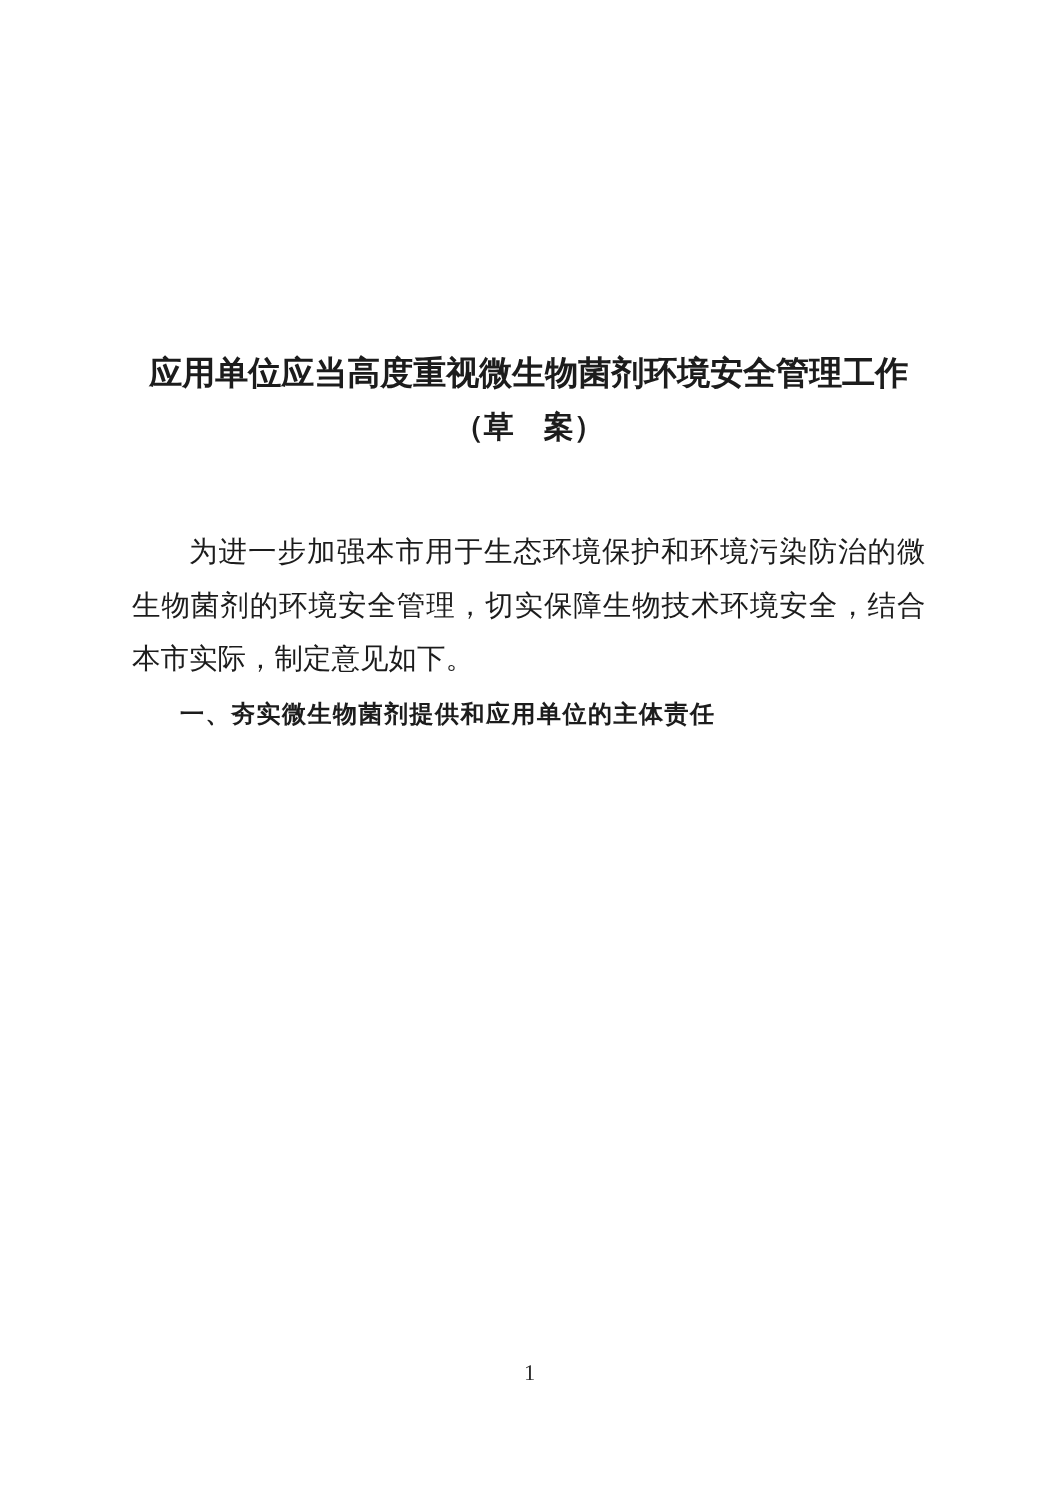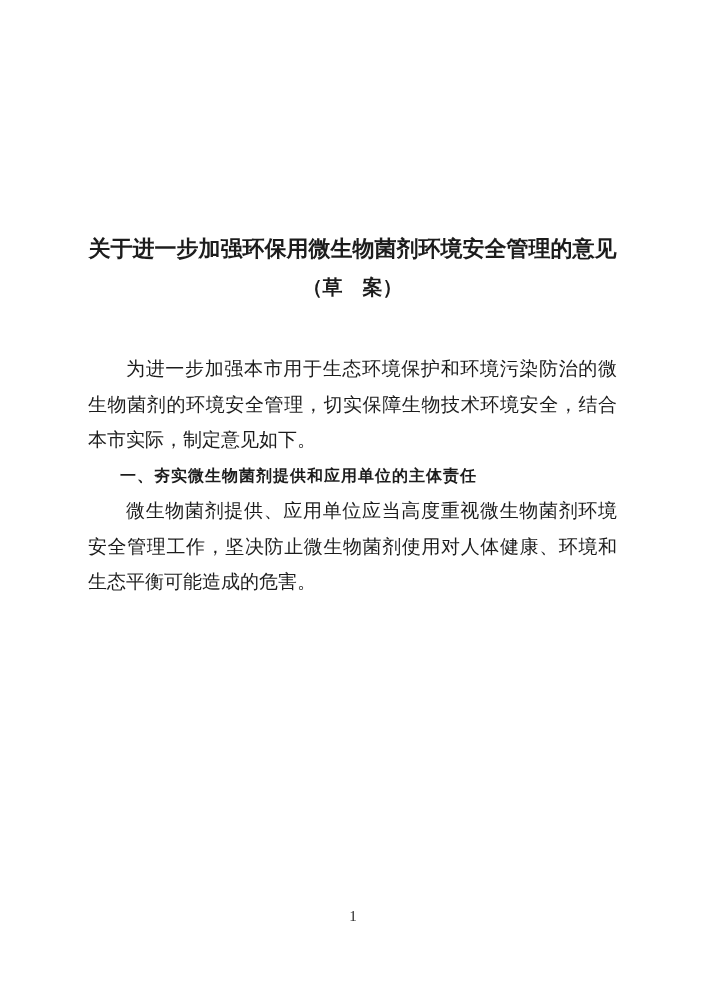--- a/index.html
+++ b/index.html
@@ -30,21 +30,21 @@
     letter-spacing: 0px;
     font-family: "Liberation Serif", "DejaVu Serif", serif;
   }
   .doc-subtitle {
     margin: 16px;
     margin-top: 8px;
     text-align: center;
     font-size: 20px;
     font-weight: bold;
     line-height: 28px;
-    font-family: Liberation Serif, serif;
+    font-family: Liberation Mono, monospace;
   }
   .doc-body {
     margin-top: 50px;
     font-size: 19px;
     line-height: 35.5px;
     text-align: justify;
     text-justify: inter-ideograph;
   }
   .doc-body p {
     margin: 0;
@@ -73,30 +73,29 @@
     color: #2a2a2a;
     font-family: "Liberation Serif", "DejaVu Serif", serif;
   }
 </style>
 </head>
 <body>
 
 <div class="page">
   <div class="content">
 
-    <h1 class="doc-title">关于进一步加强环保用微生物菌剂环境安全管理的意见</h1>
+    <h1 class="doc-title">应用单位应当高度重视微生物菌剂环境安全管理工作</h1>
 
     <div class="doc-subtitle">（草　案）</div>
 
     <div class="doc-body">
 
       <p>为进一步加强本市用于生态环境保护和环境污染防治的微生物菌剂的环境安全管理，切实保障生物技术环境安全，结合本市实际，制定意见如下。</p>
 
       <h2 class="section-heading">一、夯实微生物菌剂提供和应用单位的主体责任</h2>
 
-      <p>微生物菌剂提供、应用单位应当高度重视微生物菌剂环境安全管理工作，坚决防止微生物菌剂使用对人体健康、环境和生态平衡可能造成的危害。</p>
 
 
     </div>
   </div>
 
   <div class="page-number">1</div>
 </div>
 
 </body></html>

